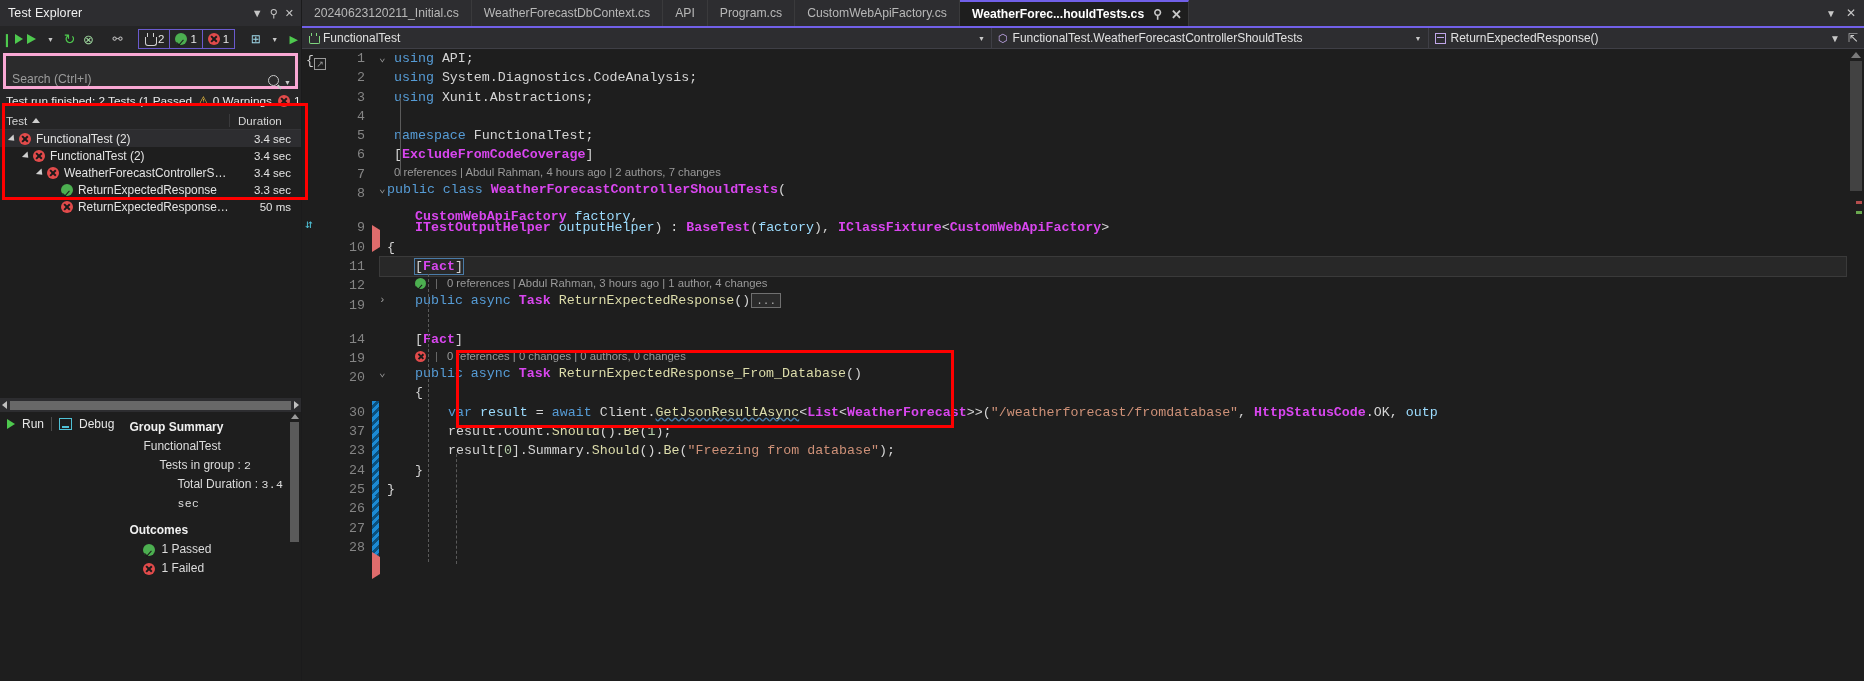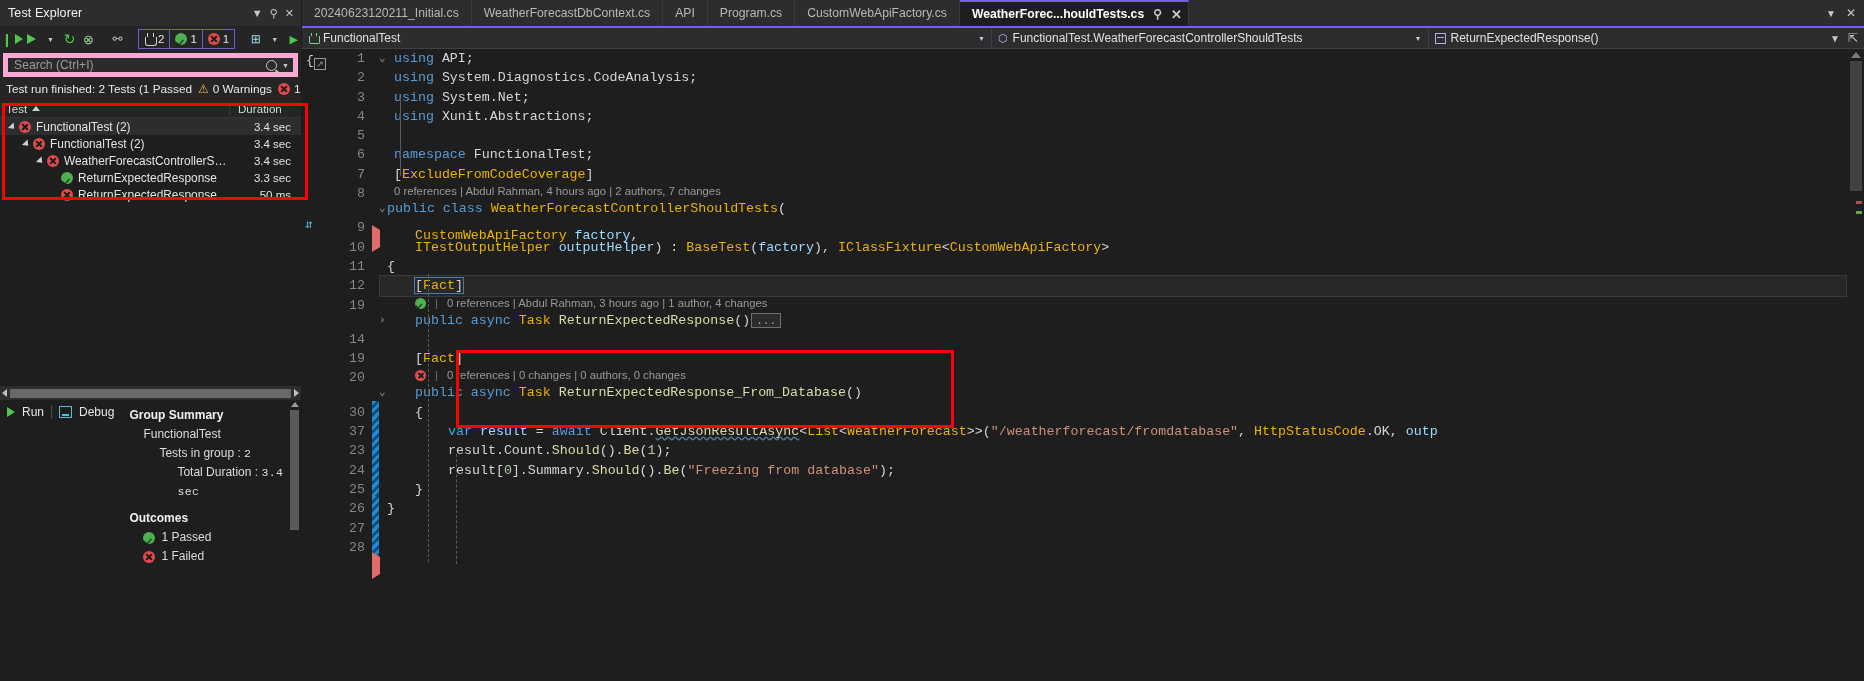--- a/index.html
+++ b/index.html
@@ -44,22 +44,22 @@
   .ok-circle { width: 12px; height: 12px; border-radius: 50%; background: #4caf50; position: relative; display:inline-block;}
   .ok-circle::after { content:""; position:absolute; left:2.5px; top:5px; width:3px; height:6px; border:1.6px solid #1a1a1a; border-top:none; border-left:none; transform: rotate(42deg);}
   .fail-circle { width: 12px; height: 12px; border-radius: 50%; background: #e24b4b; position: relative; display:inline-block;}
   .fail-circle::before, .fail-circle::after { content:""; position:absolute; left:5px; top:2px; width:1.8px; height:8px; background:#1a1a1a;}
   .fail-circle::before{ transform: rotate(45deg);} .fail-circle::after{ transform: rotate(-45deg);}
   .play-tri { width:0;height:0;border-left:9px solid #4ec94e;border-top:5.5px solid transparent;border-bottom:5.5px solid transparent;}
   .play-tri.sm { border-left-width:8px;border-top-width:5px;border-bottom-width:5px;}
   .play-out { width:0;height:0;border-left:8px solid #4ec94e;border-top:5px solid transparent;border-bottom:5px solid transparent; margin-left:3px;}
 
   .te-search {
-    height: 24px; margin: 1px 3px 2px 3px; background: #2b2b2c;
-    border: 5px solid #f9a8d4; display: flex; align-items: center;
+    height: 36px; margin: 1px 3px 2px 3px; background: #2b2b2c;
+    border: 3px solid #f9a8d4; display: flex; align-items: flex-end;
     padding: 0 4px 0 6px;
   }
   .te-search input {
     flex: 1; background: transparent; border: none; outline: none;
     color: #cfcfcf; font-size: 12.2px; font-family: "Liberation Sans", sans-serif;
   }
   .te-search input::placeholder { color: #9a9a9a; }
   .mag { width: 11px; height: 11px; border: 1.6px solid #c9c9c9; border-radius: 50%; position: relative; }
   .mag::after { content:""; position:absolute; right:-4px; bottom:-3px; width:5px; height:1.6px; background:#c9c9c9; transform: rotate(45deg); }
 
@@ -136,21 +136,21 @@
   .fold-col { width: 24px; background: #1e1e1e; position: relative; flex: none; }
   .gutter { width: 46px; background: #1e1e1e; flex: none; text-align: right; padding-right: 7px; }
   .change-col { width: 8px; flex: none; background: #1e1e1e; position: relative; }
   .codelines { flex: 1; position: relative; font-family: "Liberation Mono", monospace; font-size: 13.3px; }
   .ln { color: #858585; font-family: "Liberation Mono", monospace; font-size: 13.3px; }
   .row { height: 19.3px; line-height: 19.3px; white-space: nowrap; display:flex; align-items:center;}
   .annot { font-family: "Liberation Sans", sans-serif; font-size: 11.3px; color: #9a9a9a; height: 15px; line-height: 15px; display:flex; align-items:center; gap:0px;}
   .annot .sepbar { color: #6f6f6f; margin: 0 4px;}
   
   .k   { color: #569cd6; }   
-  .t   { color: #eab308; }
+  .t   { color: #d946ef; font-weight: bold; }
   .s   { color: #ce9178; }   
   .m   { color: #dcdcaa; }   
   .p   { color: #9cdcfe; }   
   .pl  { color: #d4d4d4; }
   .num { color: #b5cea8; }
   .punc{ color: #d4d4d4; }
 
   .sel-line { background: #282828; outline: 1px solid #3a3a3a; }
   .collapsed-box { display:inline-block; border:1px solid #707070; background:#2b2b2b; color:#b0b0b0; padding:0 4px; margin-left:1px; font-size:11px; line-height:14px; height:15px;}
   .bracket-box { outline: 1px solid #4a7ba7; }
@@ -459,23 +459,20 @@
         <div class="vline" style="left:76px;top:405px;height:110px;"></div>
 
         <div class="row">
           <span class="chev" style="position:absolute;left:-1px;">⌄</span>
           <span style="padding-left:14px;"><span class="k">using</span> <span class="pl">API</span><span class="punc">;</span></span>
         </div>
         <div class="row">
             <span style="padding-left:14px;"><span class="k">using</span> <span class="pl">System</span><span class="punc">.</span><span class="pl">Diagnostics</span><span class="punc">.</span><span class="pl">CodeAnalysis</span><span class="punc">;</span></span>
           </div>
         <div class="row">
-            <span style="padding-left:14px;"><span class="k">using</span> <span class="pl">System</span><span class="punc">.</span><span class="pl">Net</span><span class="punc">;</span></span>
-          </div>
-        <div class="row">
             <span style="padding-left:14px;"><span class="k">using</span> <span class="pl">Xunit</span><span class="punc">.</span><span class="pl">Abstractions</span><span class="punc">;</span></span>
           </div>
         <div class="row"></div>
         <div class="row">
             <span style="padding-left:14px;"><span class="k">namespace</span> <span class="pl">FunctionalTest</span><span class="punc">;</span></span>
           </div>
         <div class="row">
             <span style="padding-left:14px;"><span class="punc">[</span><span class="t">ExcludeFromCodeCoverage</span><span class="punc">]</span></span>
           </div>
         <div class="annot">

